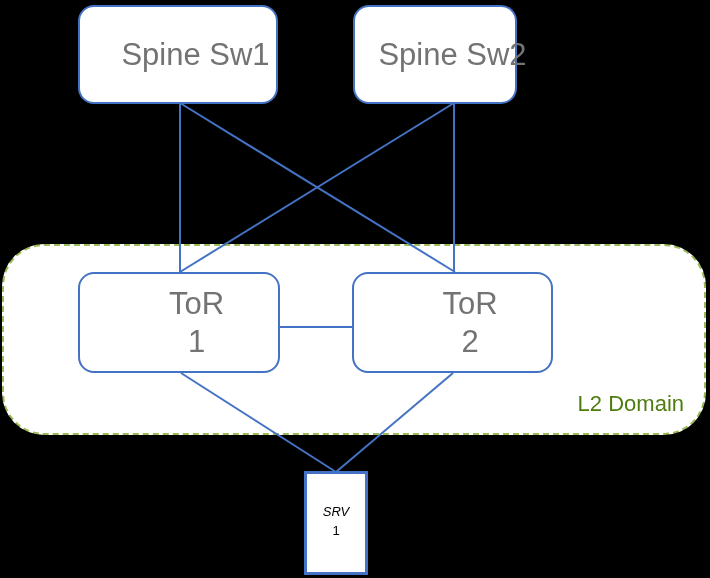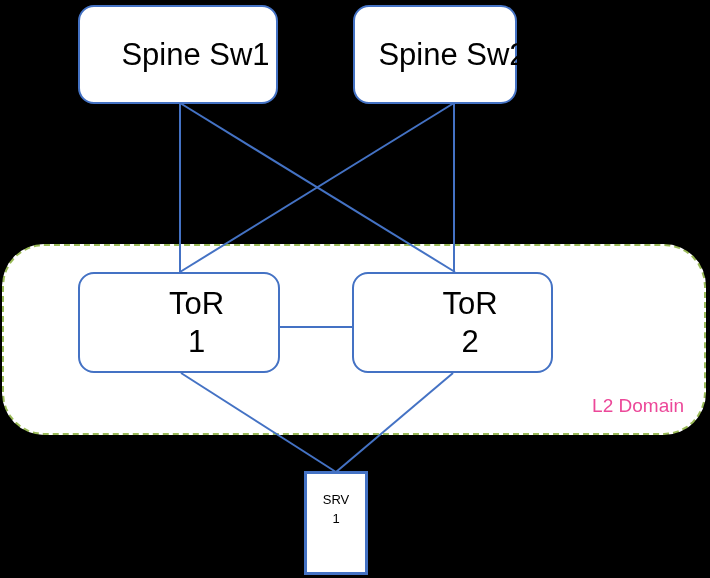--- a/index.html
+++ b/index.html
@@ -35,38 +35,38 @@
     background: #ffffff;
     border: 2.5px dashed #9BBB59;
     border-radius: 42px;
     box-sizing: border-box;
     z-index: 1;
   }
   .l2-domain-label {
     position: absolute;
     right: 20px;
     bottom: 16px;
-    font-size: 19px;
-    color: #ec4899;
+    font-size: 22px;
+    color: #4d7c0f;
     letter-spacing: 0px;
     white-space: nowrap;
   }
 
   
   .node {
     position: absolute;
     background: #ffffff;
     border: 2px solid #4472C4;
     border-radius: 16px;
     box-sizing: border-box;
     display: flex;
     flex-direction: column;
     align-items: center;
     justify-content: center;
-    color: #000000;
+    color: #737373;
     z-index: 3;
     padding-left: 35px;
   }
   .node .line {
     font-size: 31px;
     line-height: 38px;
     white-space: nowrap;
   }
   #spine1 { left: 78px;  top: 5px;   width: 200px; height: 99px; }
   #spine2 { left: 353px; top: 5px;   width: 164px; height: 99px; }
@@ -87,21 +87,21 @@
     flex-direction: column;
     align-items: center;
     color: #000000;
     z-index: 3;
   }
   .srv .line {
     font-size: 13px;
     line-height: 19px;
     white-space: nowrap;
   }
-  .srv .line:first-child { margin-top: 16px; }
+  .srv .line:first-child { margin-top: 28px; font-style: italic; }
 </style>
 </head>
 <body>
 
 <div id="canvas">
 
   <div class="l2-domain">
     <span class="l2-domain-label">L2 Domain</span>
   </div>
 

